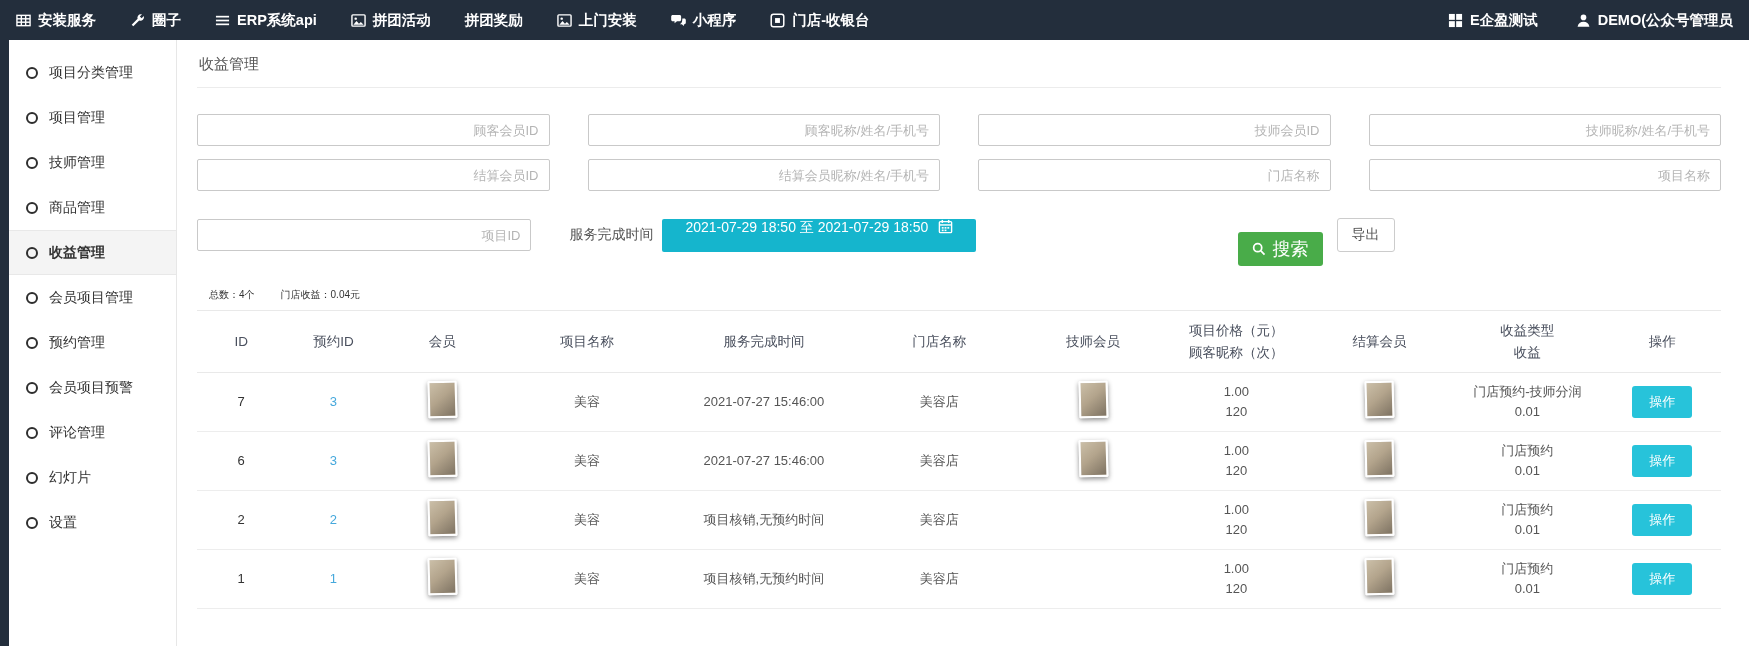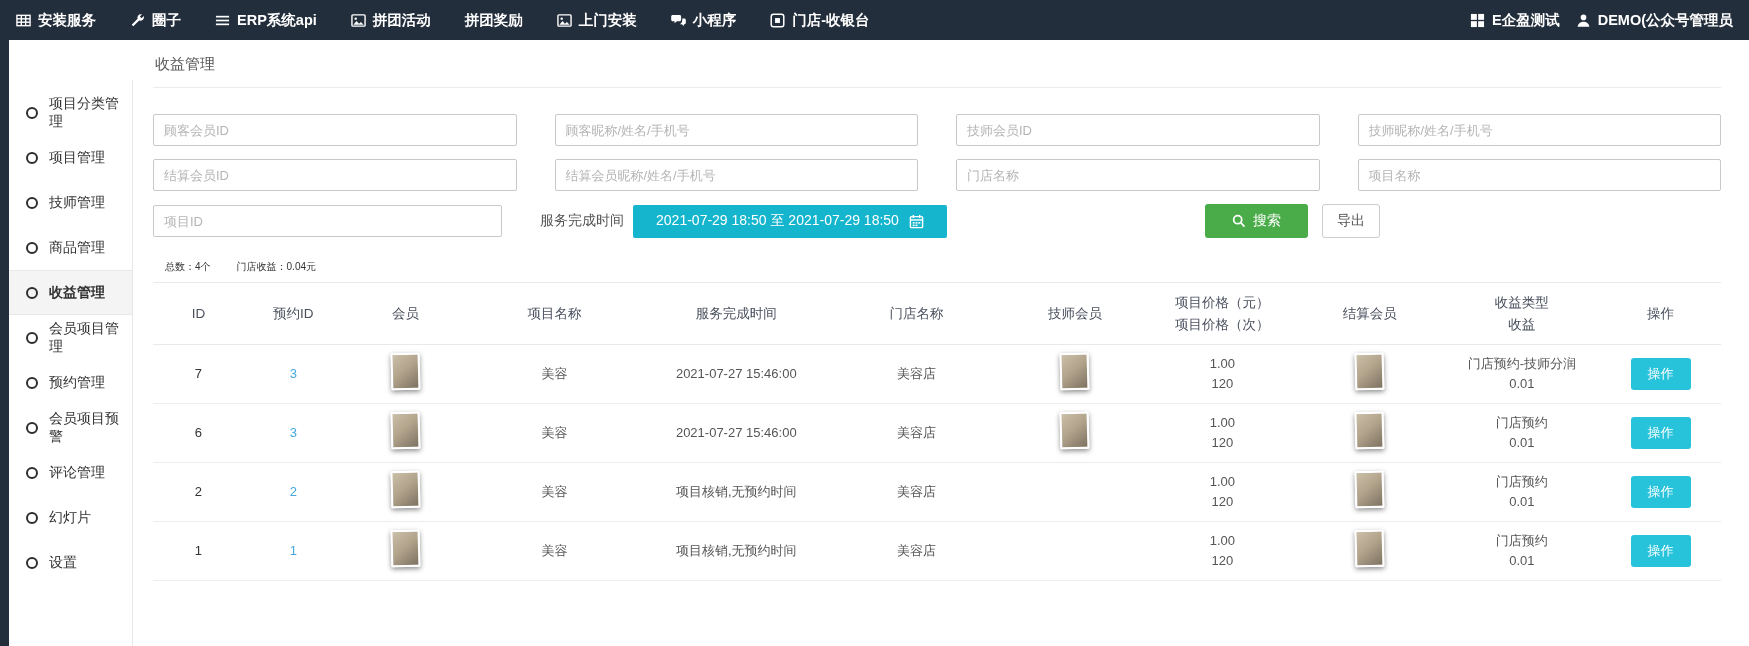--- a/index.html
+++ b/index.html
@@ -6,49 +6,49 @@
   html,body { width:1749px; height:646px; overflow:hidden; background:#fff;
     font-family:"Liberation Sans","DejaVu Sans",sans-serif; }
   
   .topnav { height:40px; background:#232e3c; display:flex; align-items:center;
     padding:0 16px 0 16px; color:#fff; white-space:nowrap; }
   .nav-left { display:flex; align-items:center; gap:34px; }
   .nav-item { display:flex; align-items:center; gap:7px; font-size:14.5px;
     font-weight:700; color:#fff; cursor:pointer; text-decoration:none; }
   .nav-ico { display:inline-flex; align-items:center; }
   .nav-ico svg { display:block; }
-  .nav-right { margin-left:auto; display:flex; align-items:flex-end; gap:16px; overflow:hidden; }
+  .nav-right { margin-left:auto; display:flex; align-items:flex-end; gap:38px; overflow:hidden; }
   
   .layout { display:flex; height:606px; }
   .side-strip { width:9px; background:#232e3c; flex:none; }
-  .sidebar { width:124px; flex:none; background:#fff; border-right:1px solid #e7e7e7; padding-top:10px;margin-top:40px; }
+  .sidebar { width:168px; flex:none; background:#fff; border-right:1px solid #e7e7e7; padding-top:10px; }
   .side-item { height:45px; display:flex; align-items:center; gap:11px; padding-left:17px;
     font-size:14px; color:#333; cursor:pointer; }
   .side-item .ring { width:12px; height:12px; border:2px solid #2e2e2e; border-radius:50%; flex:none; }
   .side-item.active { background:#f4f4f4; font-weight:700;
     border-top:1px solid #e8e8e8; border-bottom:1px solid #e8e8e8; }
   
   .main { flex:1; padding:0 28px 0 20px; overflow:hidden; }
   .page-title { font-size:15px; color:#555; padding:15px 2px 13px; border-bottom:1px solid #ececec; }
   .filters { padding-top:26px; }
   .fgrid { display:grid; grid-template-columns:repeat(4,1fr); column-gap:38px; row-gap:13px; }
   .finput { height:32px; border:1px solid #c9c9c9; border-radius:2px; padding:0 10px;
     font-size:13px; color:#555; width:100%; outline:none;
-    font-family:"Liberation Sans","DejaVu Sans",sans-serif; }
+    font-family:"Liberation Sans","DejaVu Sans",sans-serif;text-align:right; }
   .finput::placeholder { color:#b5b5b5; }
   .row3 { margin-top:13px; display:grid; grid-template-columns:repeat(4,1fr); column-gap:38px; align-items:center; }
   .time-cell { display:flex; align-items:center; gap:9px; white-space:nowrap; }
   .time-label { font-size:14px; color:#555; }
   .date-btn { border:none; background:#15b5cd; color:#fff; height:33px; padding:0 23px;
-    font-size:14px; display:flex; align-items:center; gap:10px; border-radius:2px; cursor:pointer;
+    font-size:14px; display:flex; gap:10px; border-radius:2px; cursor:pointer;
     font-family:"Liberation Sans","DejaVu Sans",sans-serif; }
   .btn-cell { display:flex; align-items:center; gap:14px; justify-content:flex-end; margin-right:-46px; }
-  .search-btn { border:none; background:#49ac49; color:#fff; height:34px; padding:0 27px;
-    font-size:14px; display:flex; align-items:center; gap:7px; border-radius:3px; cursor:pointer;
-    font-family:"Liberation Sans","DejaVu Sans",sans-serif; }
+  .search-btn { border:none; background:#49ac49; color:#fff; height:34px; padding:0 14px;
+    font-size:18px; display:flex; align-items:center; gap:7px; border-radius:3px; cursor:pointer;
+    font-family:"Liberation Sans","DejaVu Sans",sans-serif;margin-top:28px; }
   .export-btn { background:#fff; border:1px solid #ccc; color:#555; height:34px; padding:0 14px;
     font-size:14px; border-radius:3px; cursor:pointer;
     font-family:"Liberation Sans","DejaVu Sans",sans-serif; }
   .summary { margin:22px 12px 6px; font-size:10px; color:#333; }
   .summary .val { margin-right:26px; }
   
   table { width:100%; border-collapse:collapse; margin-top:8px; border-top:1px solid #e9e9e9; }
   thead th { font-weight:400; font-size:13.5px; color:#4a505e; text-align:center;
     padding:9px 4px; height:48px; border-bottom:1px solid #e9e9e9; line-height:1.6; }
   tbody td { text-align:center; font-size:13px; color:#555; height:59px;
@@ -305,21 +305,21 @@
           <th>
               <div>门店名称</div>
               <div></div>
             </th>
           <th>
               <div>技师会员</div>
               <div></div>
             </th>
           <th>
               <div>项目价格（元）</div>
-              <div>项目价格（次）</div>
+              <div>顾客昵称（次）</div>
             </th>
           <th>
               <div>结算会员</div>
               <div></div>
             </th>
           <th>
               <div>收益类型</div>
               <div>收益</div>
             </th>
           <th>

